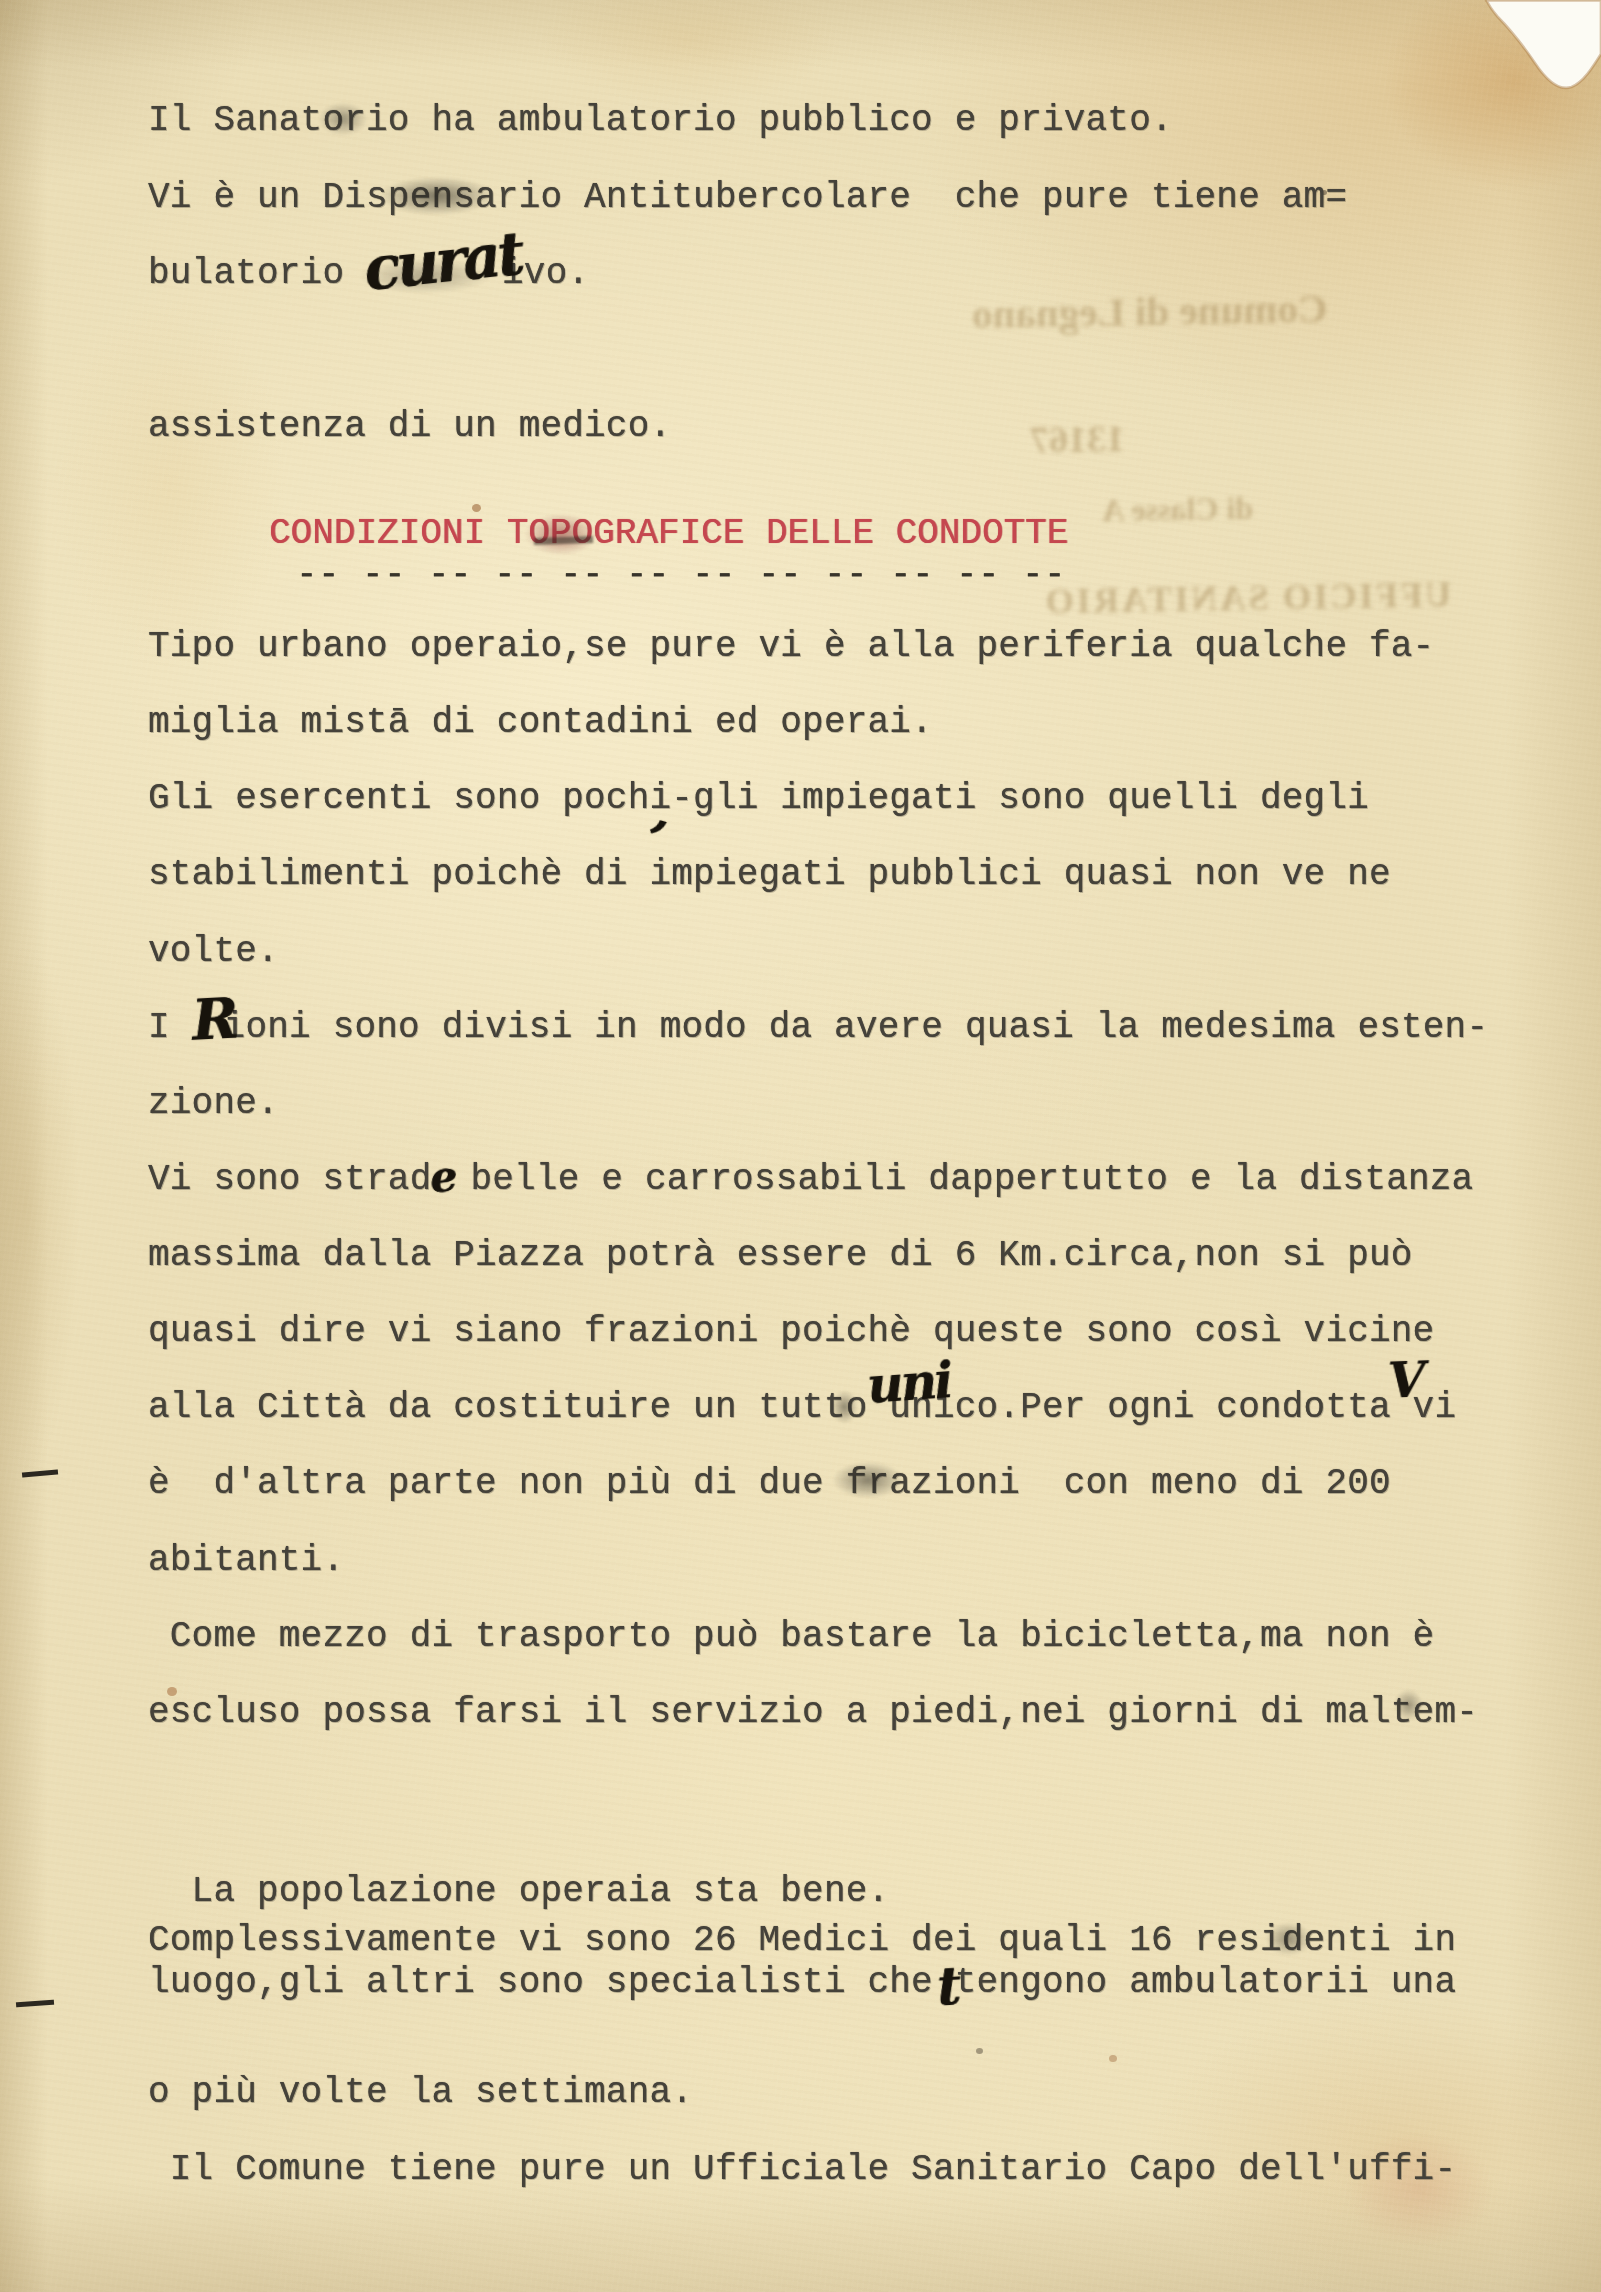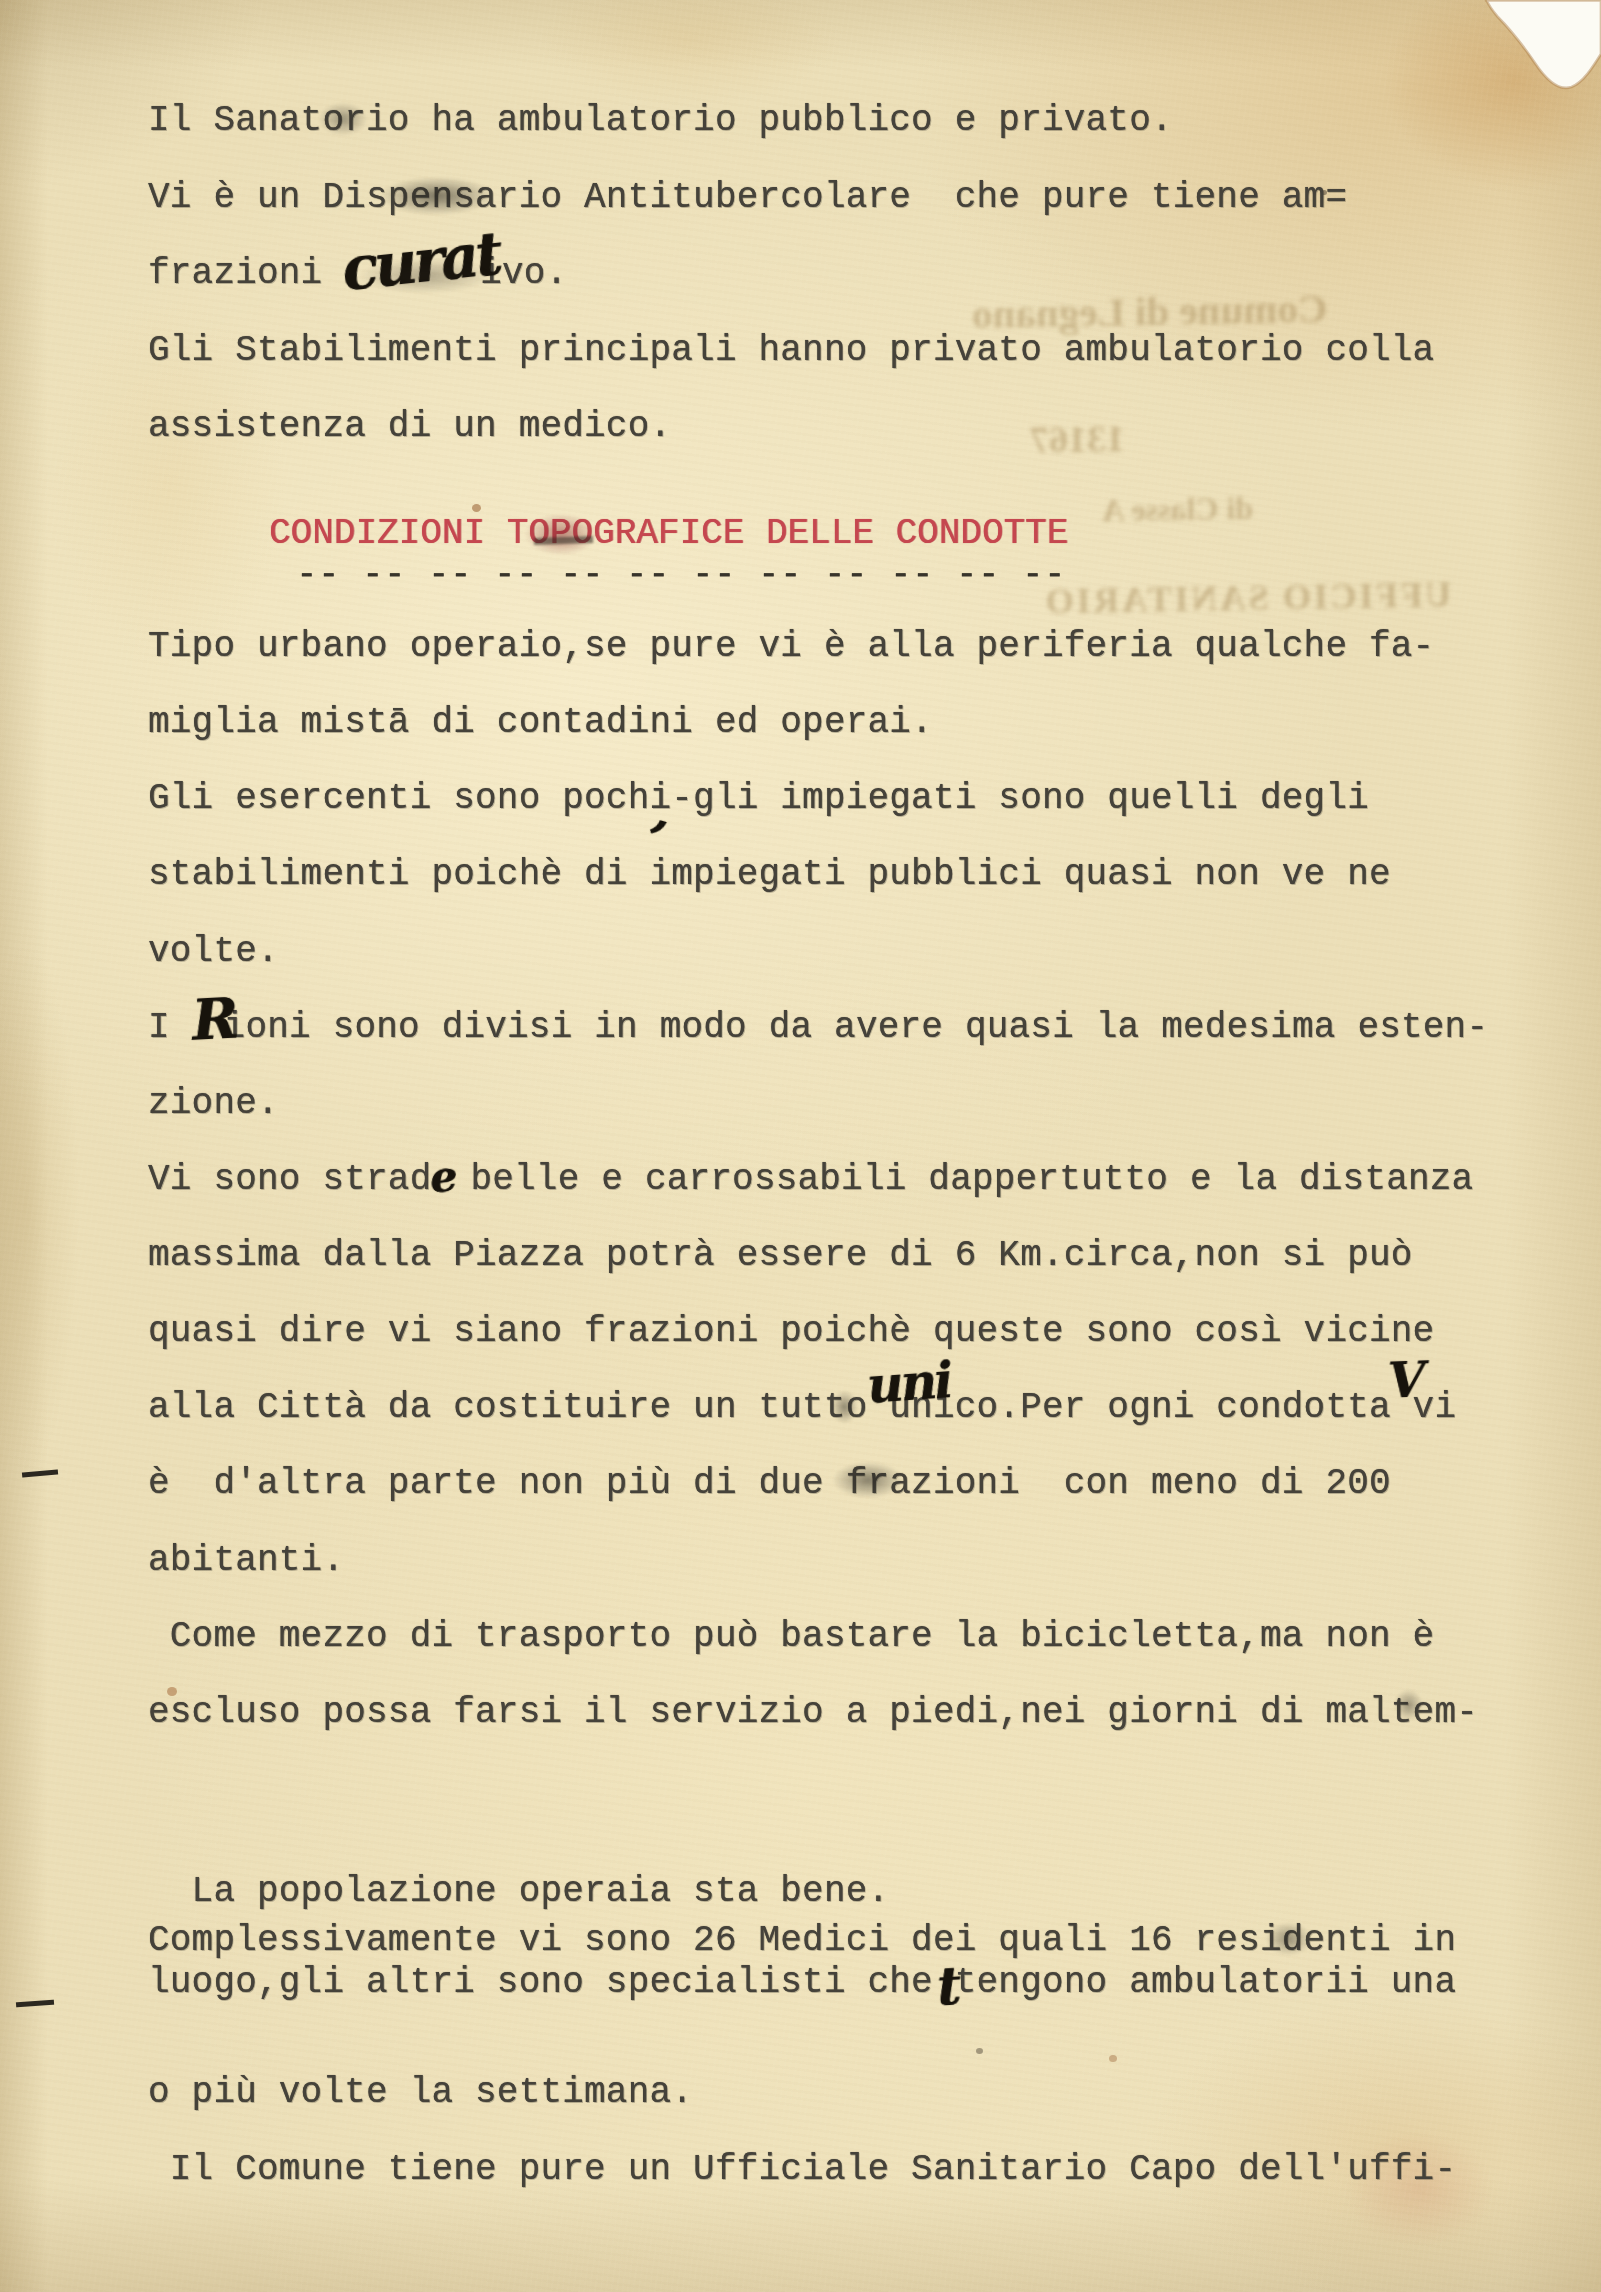--- a/index.html
+++ b/index.html
@@ -106,22 +106,21 @@
   <div class="speck" style="left:1321px;top:190px;width:6.3px;height:5.4px;background:rgba(70,60,45,0.5);"></div>
   <div class="speck" style="left:976px;top:2048px;width:7.2px;height:6.3px;background:rgba(70,62,48,0.45);"></div>
 
   <div class="ghost" style="left:972px;top:287px;font-size:41px;">Comune di Legnano</div>
   <div class="ghost" style="left:1030px;top:417px;font-size:38px;">13167</div>
   <div class="ghost" style="left:1102px;top:491px;font-size:32px;">di Classe A</div>
   <div class="ghost" style="left:1043px;top:577px;font-size:36px;letter-spacing:2.7px;">UFFICIO SANITARIO</div>
 
   <div class="tline" style="top:99px">Il Sanatorio ha ambulatorio pubblico e privato.</div>
   <div class="tline" style="top:176px">Vi è un Dispensario Antitubercolare  che pure tiene am=</div>
-  <div class="tline" style="top:252px"><span>frazioni </span><span class="hand hand-inline hand-curat">curat</span><span>ivo.</span></div>
-  <div class="tline" style="top:329px">Gli Stabilimenti principali hanno privato ambulatorio colla</div>
+  <div class="tline" style="top:252px"><span>bulatorio </span><span class="hand hand-inline hand-curat">curat</span><span>ivo.</span></div>
   <div class="tline" style="top:405px">assistenza di un medico.</div>
 
   <div class="heading">CONDIZIONI TOPOGRAFICE DELLE CONDOTTE</div>
   <div class="heading-underline">-- -- -- -- -- -- -- -- -- -- -- --</div>
 
   <div class="tline" style="top:625px">Tipo urbano operaio,se pure vi è alla periferia qualche fa-</div>
   <div class="tline" style="top:701px">miglia mistā di contadini ed operai.</div>
   <div class="tline" style="top:777px">Gli esercenti sono pochi-gli impiegati sono quelli degli</div>
   <div class="tline" style="top:853px">stabilimenti poichè di impiegati pubblici quasi non ve ne</div>
   <div class="tline" style="top:930px">volte.</div>

